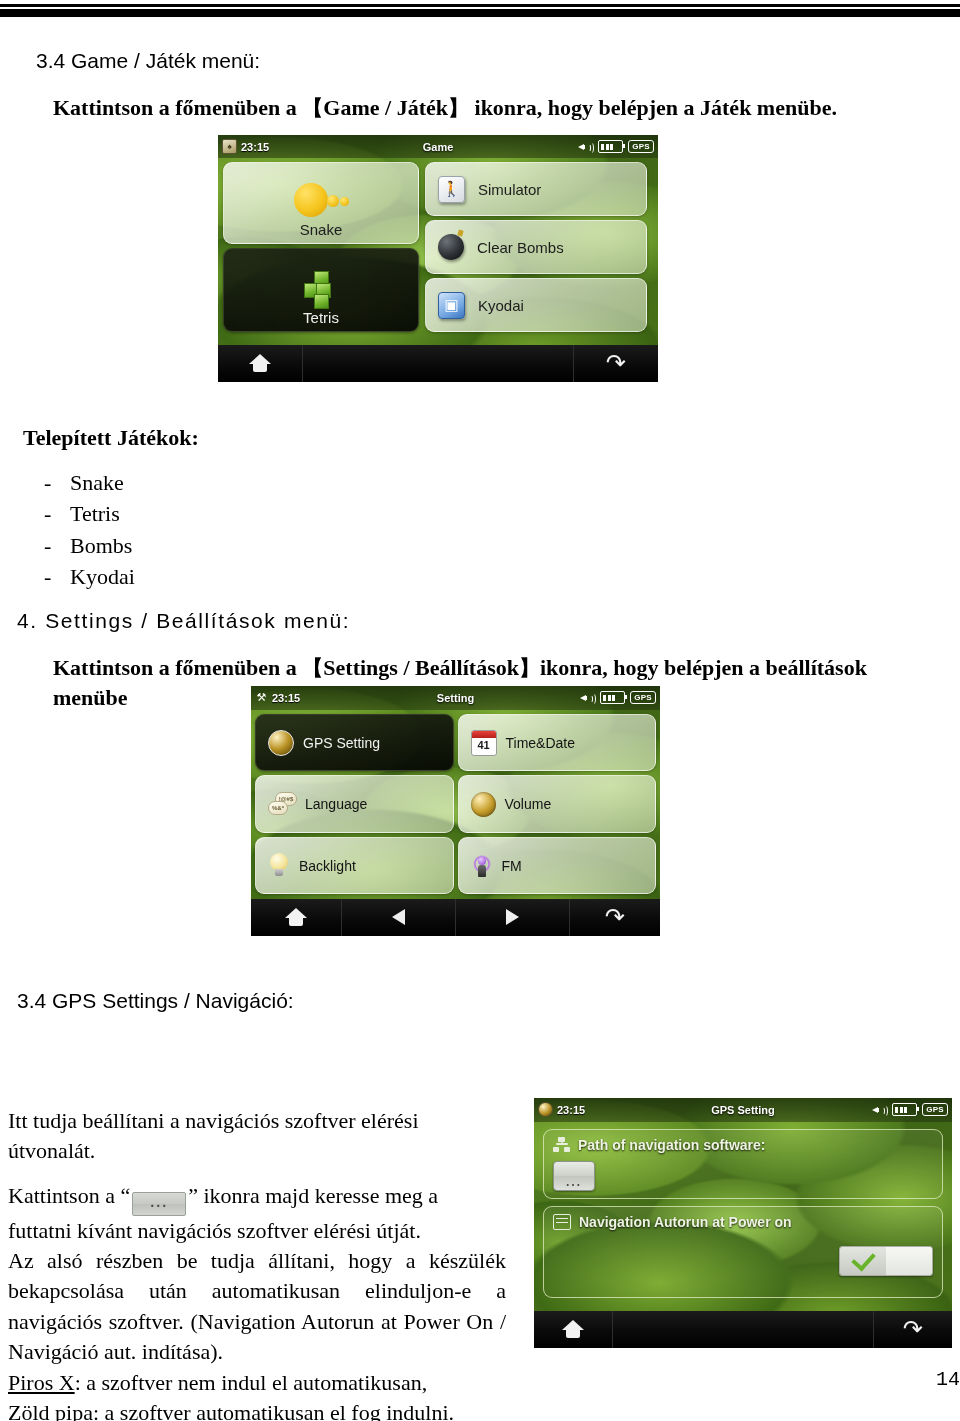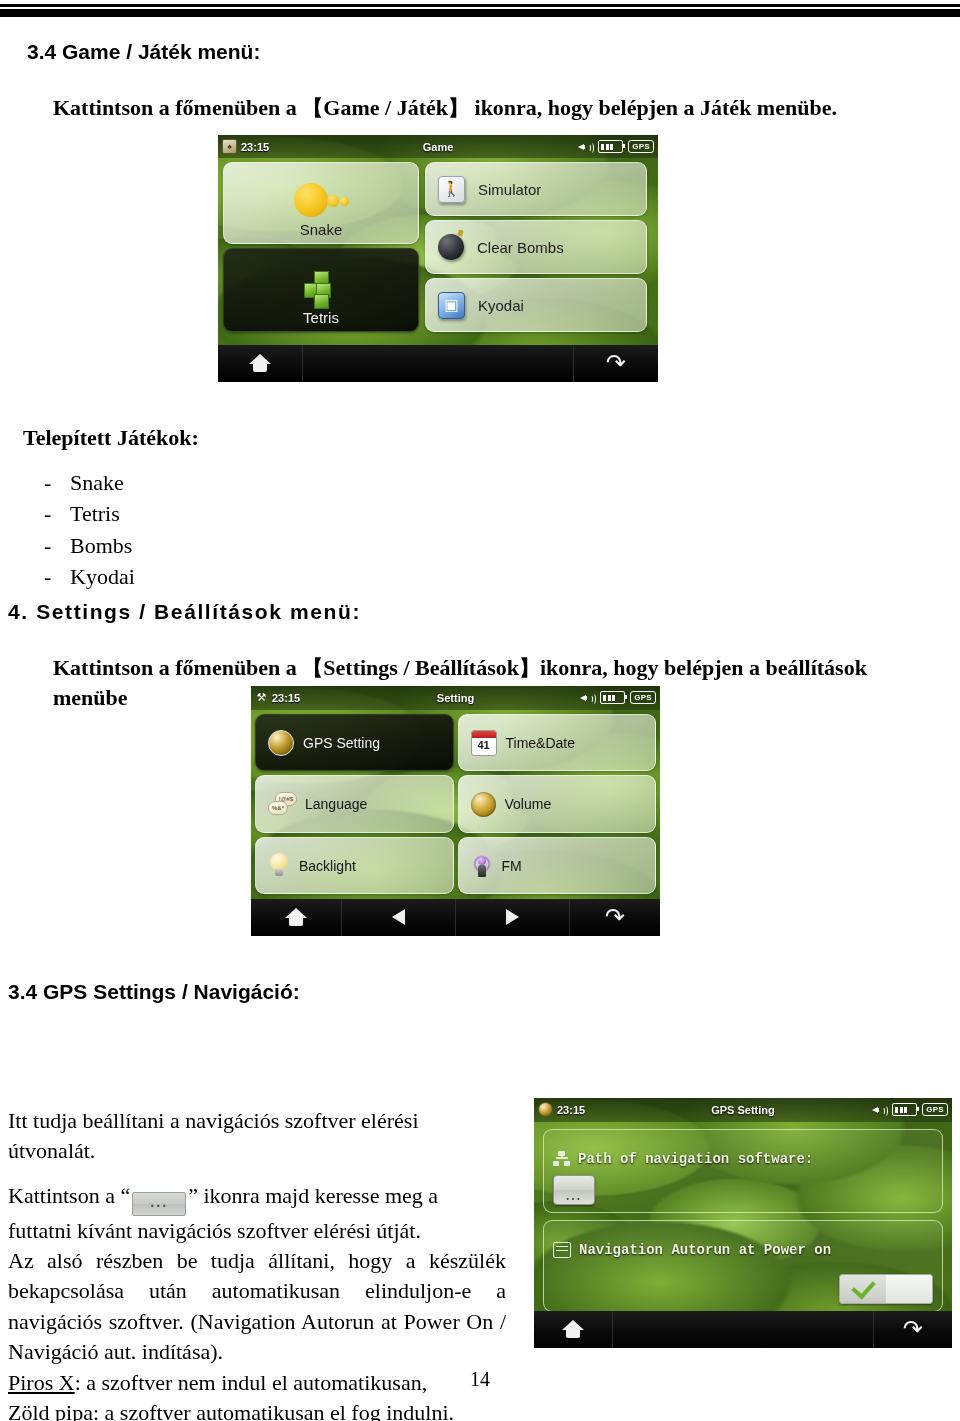--- a/index.html
+++ b/index.html
@@ -11,21 +11,21 @@
   .page{position:relative;width:960px;height:1421px;}
 
   
   .hdr-rule{position:absolute;left:0;right:0;top:4px;}
   .hdr-rule .r1{height:3px;background:#000;}
   .hdr-rule .r3{height:8px;background:#000;margin-top:2px;}
 
   
   h2.sec{
     font-family:"Liberation Sans",sans-serif;
-    font-weight:bold;font-size:21px;margin:0;padding:0;color:#000;
+    font-weight:normal;font-size:21px;margin:9px;padding:0;color:#000;
   }
   h2.sec.spaced{letter-spacing:1.6px;}
   p.body{
     font-family:"Liberation Serif",serif;
     font-size:22px;margin:15px;padding:0;line-height:1.32;font-weight:bold;
   }
   .blk{position:absolute;}
 
   .bracket{font-family:"DejaVu Sans",sans-serif;font-size:21px;}
 
@@ -49,22 +49,22 @@
     display:inline-block;width:52px;height:22px;vertical-align:-4px;
     background:linear-gradient(180deg,#d8dad6 0%,#c8cac6 48%,#bfc1bd 52%,#d2d4d0 100%);
     border:1px solid #9aa09a;border-radius:2px;
     text-align:center;line-height:16px;font-size:18px;color:#4a4a4a;
     letter-spacing:2px;font-family:"DejaVu Sans",sans-serif;
     margin:0 2px;
   }
 
   
   .pageno{
-    position:absolute;left:0;right:0;top:1368px;text-align:center;
-    font-family:Liberation Serif, serif;font-size:20px;
+    position:absolute;left:0;right:0;top:1368px;text-align:right;
+    font-family:Liberation Mono, monospace;font-size:20px;
   }
 
   
   .pnd{position:absolute;overflow:hidden;background:#2a3d16;}
   .pnd .leaf{
     position:absolute;inset:0;
     background-color:#4e7a22;
     background-image:
       radial-gradient(ellipse 44% 30% at 14% 20%, #8fbe3e 0%, #5f8c22 62%, rgba(0,0,0,0) 65%),
       radial-gradient(ellipse 40% 34% at 62% 12%, #7fae34 0%, #4d7a1c 64%, rgba(0,0,0,0) 68%),
@@ -285,22 +285,22 @@
 
   
   .gps-body{position:absolute;left:0;right:0;top:9.5%;bottom:15%;padding:7px 9px;box-sizing:border-box;}
   .gps-panel{
     border:1px solid rgba(226,238,196,.75);border-radius:9px;
     padding:7px 9px;box-sizing:border-box;margin-bottom:7px;
     background:linear-gradient(180deg,rgba(255,255,255,.07),rgba(255,255,255,.02));
   }
   .gps-lbl{
     display:flex;align-items:center;gap:8px;
-    font-family:Liberation Mono, monospace;font-size:14px;color:#eef3e2;
-    text-shadow:0 1px 2px rgba(0,0,0,.85);font-weight:bold;margin-top:14px;
+    font-family:Liberation Sans, sans-serif;font-size:14px;color:#eef3e2;
+    text-shadow:0 1px 2px rgba(0,0,0,.85);font-weight:bold;
   }
   .net-ico{position:relative;width:17px;height:15px;flex:0 0 auto;}
   .net-ico i{position:absolute;display:block;background:#e8eedd;border-radius:1px;}
   .net-ico i.n1{left:5px;top:0;width:7px;height:5px;}
   .net-ico i.n2{left:0;top:10px;width:6px;height:5px;}
   .net-ico i.n3{left:11px;top:10px;width:6px;height:5px;}
   .net-ico i.bar{left:3px;top:6px;width:12px;height:1.5px;}
   .net-ico i.stem{left:8px;top:5px;width:1.5px;height:3px;}
   .list-ico{
     width:16px;height:14px;border:1.4px solid #e8eedd;border-radius:2px;

